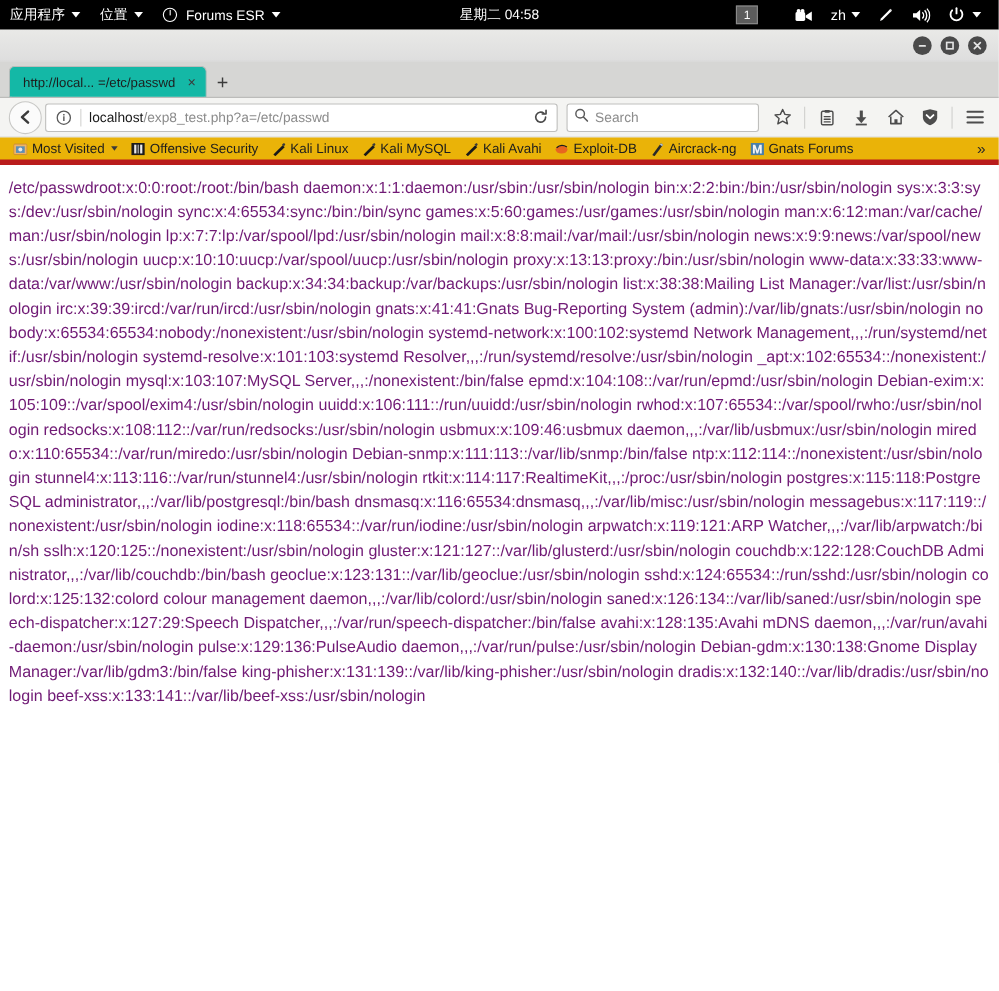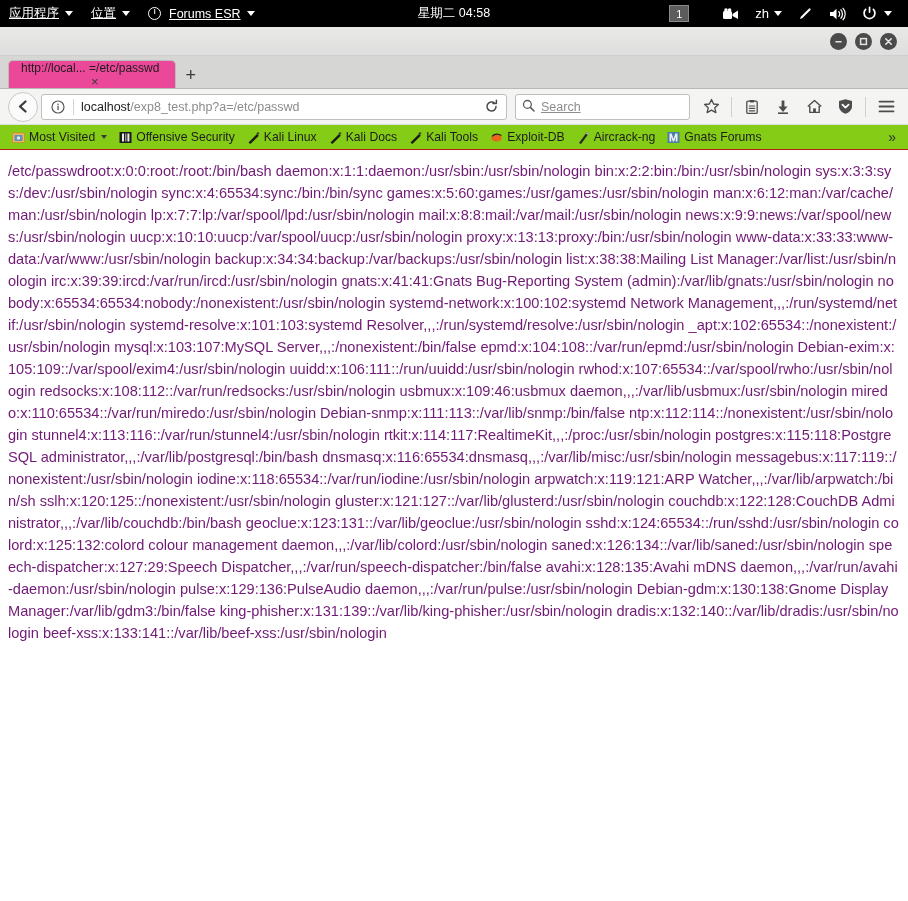--- a/index.html
+++ b/index.html
@@ -18,21 +18,20 @@
     display: flex;
     align-items: center;
     font-size: 12.5px;
     position: relative;
     user-select: none;
   }
   .panel-menu {
     display: flex; align-items: center; gap: 5px;
     padding: 12px 9px; height: 16px; cursor: default;
     white-space: nowrap;
-    text-decoration: underline;
   }
   .caret-down {
     display: inline-block;
     width: 0; height: 0;
     border-left: 4px solid transparent;
     border-right: 4px solid transparent;
     border-top: 5px solid #ffffff;
     margin-left: 1px;
   }
   .ff-logo {
@@ -104,30 +103,29 @@
   #tabstrip {
     height: 33px;
     background: #d6d6d4;
     display: flex; align-items: flex-end;
     padding-left: 8px;
     border-bottom: 1px solid #b9b9b7;
     position: relative;
   }
   .tab {
     height: 28px;
-    background: #ec4899;
+    background: #14b8a6;
     border: 1px solid #bcbcba;
     border-bottom: none;
     border-radius: 5px 5px 0 0;
     display: flex; align-items: center;
     padding: 0 7px 0 12px;
     font-size: 12px; color: #1d1d1d;
     max-width: 260px;
     cursor: pointer;
-    flex-direction: column;
   }
   .tab-label {
     white-space: nowrap; overflow: hidden;
     text-overflow: ellipsis; margin-right: 9px;
   }
   .tab-close {
     font-size: 13px; color: #3a3a3a; line-height: 1;
     padding: 0 2px; cursor: pointer;
   }
   .new-tab {
@@ -187,32 +185,32 @@
   }
   #searchbar {
     width: 175px; height: 26px;
     background: #ffffff;
     border: 1px solid #bfbfbd;
     border-radius: 3px;
     display: flex; align-items: center;
     padding: 0 6px; gap: 6px;
     margin-right: 4px;
   }
-  #searchbar .ph { font-size: 12.5px; color: #8c8c8c; text-decoration: underline; }
+  #searchbar .ph { font-size: 12.5px; color: #8c8c8c; }
   .nav-div {
     width: 1px; height: 20px; background: #d0d0ce; margin: 0 3px;
   }
 
   
   #bookmarks {
     height: 25px;
-    background: #84cc16;
+    background: #eab308;
     display: flex; align-items: center;
     padding: 0 6px;
-    border-bottom: 1px solid #b91c1c;
+    border-bottom: 5px solid #b91c1c;
     font-size: 12.2px; color: #1d1d1d;
     overflow: hidden;
   }
   .bm {
     display: flex; align-items: center; gap: 4px;
     padding: 0 6px; height: 21px; cursor: pointer;
     white-space: nowrap;
   }
   .bm-caret {
     width: 0; height: 0;
@@ -447,29 +445,29 @@
         <path d="M9.3 2.3 L11.2 1 L12.4 2.2 L11.1 4.1 Z" fill="#3b3b3b"></path>
       </svg>
       <span>Kali Linux</span>
     </div>
 
     <div class="bm">
       <svg class="fav" viewBox="0 0 13 13">
         <path d="M1.5 11.5 L10 3 L11.8 4.8 L3.3 13 Z" fill="#1a1a1a"></path>
         <path d="M9.3 2.3 L11.2 1 L12.4 2.2 L11.1 4.1 Z" fill="#3b3b3b"></path>
       </svg>
-      <span>Kali Docs</span>
+      <span>Kali MySQL</span>
     </div>
 
     <div class="bm">
       <svg class="fav" viewBox="0 0 13 13">
         <path d="M1.5 11.5 L10 3 L11.8 4.8 L3.3 13 Z" fill="#1a1a1a"></path>
         <path d="M9.3 2.3 L11.2 1 L12.4 2.2 L11.1 4.1 Z" fill="#3b3b3b"></path>
       </svg>
-      <span>Kali Tools</span>
+      <span>Kali Avahi</span>
     </div>
 
     <div class="bm">
       <svg class="fav" viewBox="0 0 13 13">
         <ellipse cx="6.5" cy="7" rx="5.4" ry="3.6" fill="#e8661f"></ellipse>
         <path d="M2 5.4 Q6 1.4 11.4 4.6" stroke="#1d1d1d" stroke-width="1.2" fill="none"></path>
       </svg>
       <span>Exploit-DB</span>
     </div>
 

